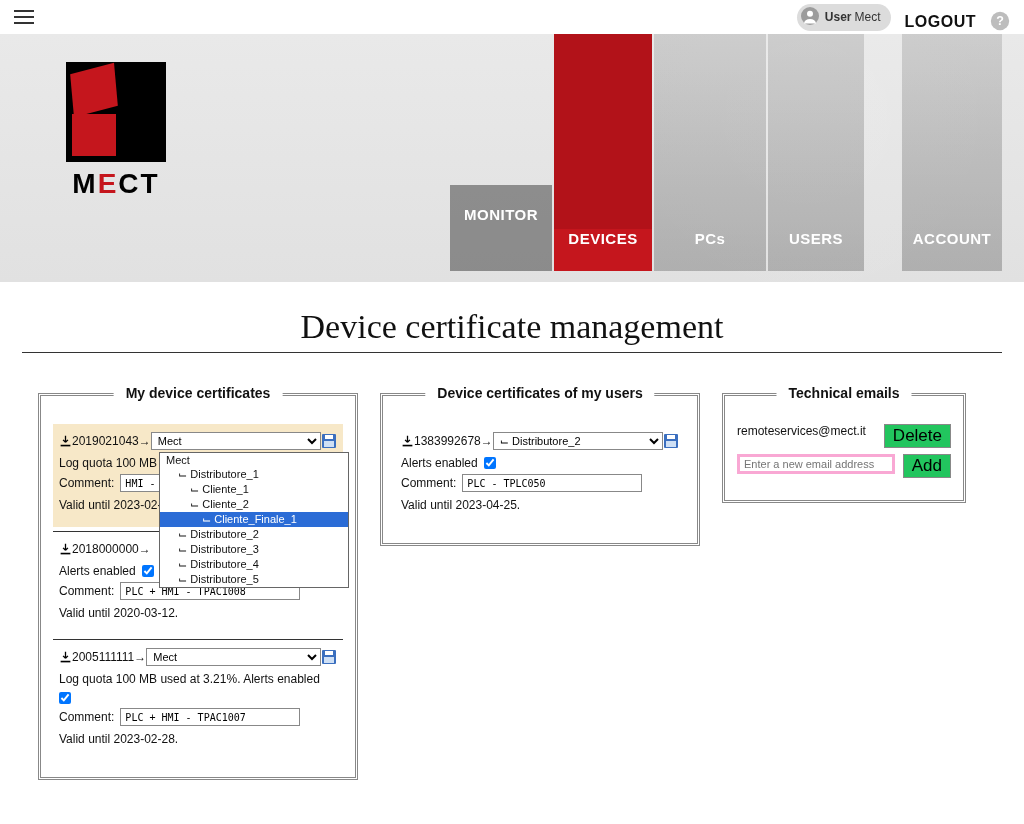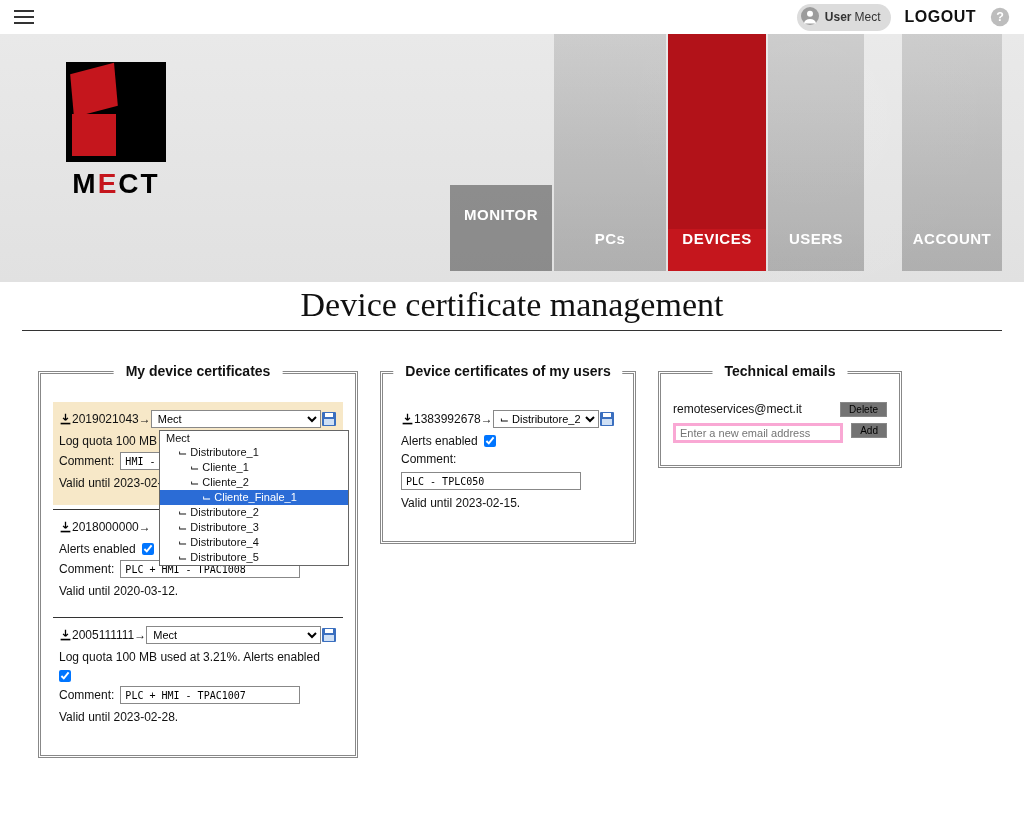--- a/index.html
+++ b/index.html
@@ -1,21 +1,21 @@
 <!DOCTYPE html>
 <html><head>
 <meta charset="utf-8">
 <style>
   * { box-sizing: border-box; margin:0; padding:0; }
   body { font-family: Arial, Helvetica, sans-serif; background:#fff; width:1024px; }
   
   .topbar { height:34px; display:flex; align-items:center; justify-content:space-between; padding:0 14px; background:#fff; }
   .hamburger { width:20px; height:14px; display:flex; flex-direction:column; justify-content:space-between; cursor:pointer; }
   .hamburger span { display:block; height:2px; background:#333; width:100%; }
-  .top-right { display:flex; align-items:center; gap:14px; }
+  .top-right { display:flex; align-items:flex-end; gap:14px; }
   .user-chip { display:flex; align-items:center; background:#dcdcdc; border-radius:14px; padding:3px 10px 3px 4px; font-size:12px; color:#333; gap:6px;}
   .user-chip svg { width:18px; height:18px; }
   .user-chip b { font-weight:bold; margin-right:3px;}
   .logout { font-size:16px; font-weight:bold; color:#111; cursor:pointer; letter-spacing:0.5px;}
   .help-icon svg { width:20px; height:20px; display:block;}
   
   .header-band { position:relative; height:248px; background: linear-gradient(to bottom, #e9e9e9 0%, #e1e1e1 100%); overflow:hidden;}
   .logo-box { position:absolute; left:60px; top:28px; width:112px; }
   .logo-sq { width:100px; height:100px; background:#000; position:relative; margin:0 auto 6px; }
   .logo-sq::before, .logo-sq::after { content:""; position:absolute; background:#c5161d; }
@@ -38,35 +38,35 @@
   .nav-col.monitor { background:transparent;}
   .nav-col.monitor .label { color:#fff; }
   .nav-col.monitor::before { content:""; position:absolute; left:0; right:0; bottom:0; height:86px; background:rgba(70,70,70,0.55);}
   .nav-col:not(.monitor):not(.devices) .label { color:#fff; }
   .nav-col.grey { background:rgba(130,130,130,0.22);}
   .nav-col.grey::before{ content:""; position:absolute; inset:0; background:linear-gradient(to bottom, rgba(150,150,150,0.1) 0%, rgba(120,120,120,0.35) 100%);}
   .nav-col .label { position:relative; z-index:2;}
   .nav-col.monitor { width:102px;}
   .nav-col.monitor .label{ position:absolute; bottom:24px; left:0; right:0; text-align:center;}
   
-  .page-title { text-align:center; font-size:34px; font-weight:400; color:#111; margin:4px 0 6px; font-family: Georgia, 'Times New Roman', serif;}
+  .page-title { text-align:center; font-size:34px; font-weight:400; color:#111; margin:26px 0 6px; font-family: Georgia, 'Times New Roman', serif;}
   .title-underline { height:1px; background:#333; margin:0 22px 40px; }
   
   .cols { display:flex; gap:22px; padding:0 38px 30px; align-items:flex-start;}
   .panel { position:relative;}
   .panel-border { border:3px double #888; position:relative; padding:28px 12px 16px; }
   .panel-title { position:absolute; top:-11px; left:50%; transform:translateX(-50%); background:#fff; padding:0 12px; font-size:14px; font-weight:bold; color:#111; white-space:nowrap; z-index:2;}
   .panel-title::before, .panel-title::after{ content:""; position:absolute; top:50%; width:60px; height:1px; background:#333;}
   .panel-title::before{ right:100%; margin-right:6px;}
   .panel-title::after{ left:100%; margin-left:6px;}
   
   .panel-title::before, .panel-title::after{ display:none;}
 
   .panel.my { width:320px;}
-  .panel.users { width:256px;}
+  .panel.users { width:320px;}
   .panel.emails { width:244px;}
 
   .cert-block { font-size:12px; color:#111; padding:8px 6px 14px; border-bottom:1px solid transparent; position:relative;}
   .cert-block + .cert-block { border-top:1px solid #333; margin-top:4px;}
   .cert-block.highlight { background:#f7e8c8; }
   .cert-row1 { display:flex; align-items:center; margin-bottom:6px;}
   .dl-icon svg{ width:13px; height:13px; display:block;}
   .cert-id { font-weight:normal;}
   .arrow { font-size:12px; }
   .cert-select { flex:1; min-width:0; font-size:11px; height:18px; border:1px solid #888; background:#fff; padding:0 2px;}
@@ -82,21 +82,21 @@
   .dropdown-open { position:absolute; left:106px; top:28px; width:190px; background:#fff; border:1px solid #666; z-index:50; font-size:11px;}
   .dropdown-open .opt { padding:1px 6px; white-space:nowrap; cursor:pointer;}
   .dropdown-open .opt.sel { background:#2b6cd6; color:#fff;}
   .dropdown-open .opt.indent1 { padding-left:18px;}
   .dropdown-open .opt.indent2 { padding-left:30px;}
   .dropdown-open .opt.indent3 { padding-left:42px;}
 
   
   .email-row { display:flex; align-items:flex-start; gap:8px; font-size:12px; margin-bottom:6px;}
   .email-text { flex:1; color:#111;}
-  .small-btn { border:1px solid #888; background:#737373; font-size:10px; padding:1px 8px; cursor:pointer; border-radius:0;}
+  .small-btn { border:1px solid #888; background:#22c55e; font-size:17px; padding:1px 8px; cursor:pointer; border-radius:0;}
   .email-input { flex:1; font-size:11px; height:20px; border:3px solid #f9a8d4; padding:1px 4px;}
 </style>
 </head>
 <body>
 
 <div class="topbar">
   <div class="hamburger">
     <span></span>
       <span></span>
       <span></span>
@@ -130,26 +130,26 @@
       <div class="logo-red2"></div>
     </div>
     <div class="logo-text">
       <span>M</span><span class="e">E</span><span>CT</span>
     </div>
   </div>
   <div class="nav">
     <div class="nav-col monitor">
       <span class="label">MONITOR</span>
     </div>
-    <div class="nav-col grey" style="width:112px;">
-      <span class="label">PCs</span>
-    </div>
     <div class="nav-col devices">
       <div class="shade"></div>
       <span class="label">DEVICES</span>
+    </div>
+    <div class="nav-col grey" style="width:112px;">
+      <span class="label">PCs</span>
     </div>
     <div class="nav-col grey" style="width:96px;">
       <span class="label">USERS</span>
     </div>
     <div class="nav-col grey" style="width:100px;margin-left:38px;">
       <span class="label">ACCOUNT</span>
     </div>
   </div>
 </div>
 
@@ -297,21 +297,21 @@
           </span>
         </div>
         <div class="cert-line">
           <label>Alerts enabled</label>
           <input type="checkbox" checked="" style="">
         </div>
         <div class="cert-line">
           <label>Comment:</label>
           <input class="comment-input" value="PLC - TPLC050" style="">
         </div>
-        <div class="valid">Valid until 2023-02-15.</div>
+        <div class="valid">Valid until 2023-04-25.</div>
       </div>
     </div>
   </div>
 
   <div class="panel emails">
     <div class="panel-border">
       <div class="panel-title">Technical emails</div>
       <div class="email-row">
         <span class="email-text">remoteservices@mect.it</span>
         <button class="small-btn">Delete</button>

